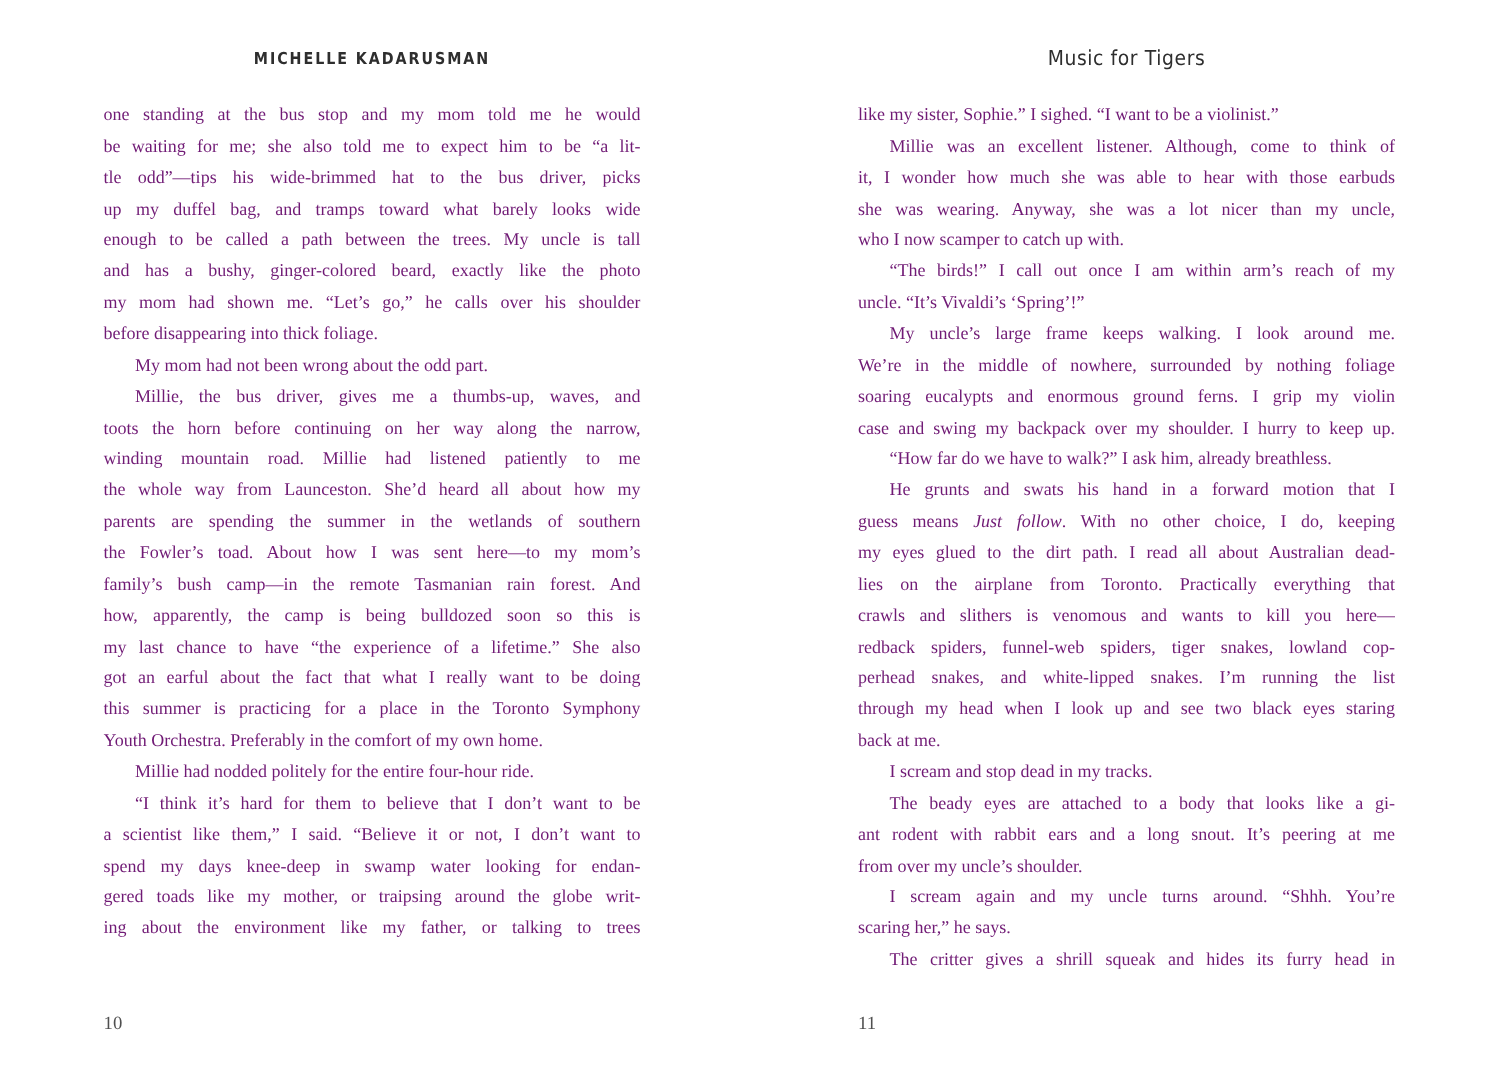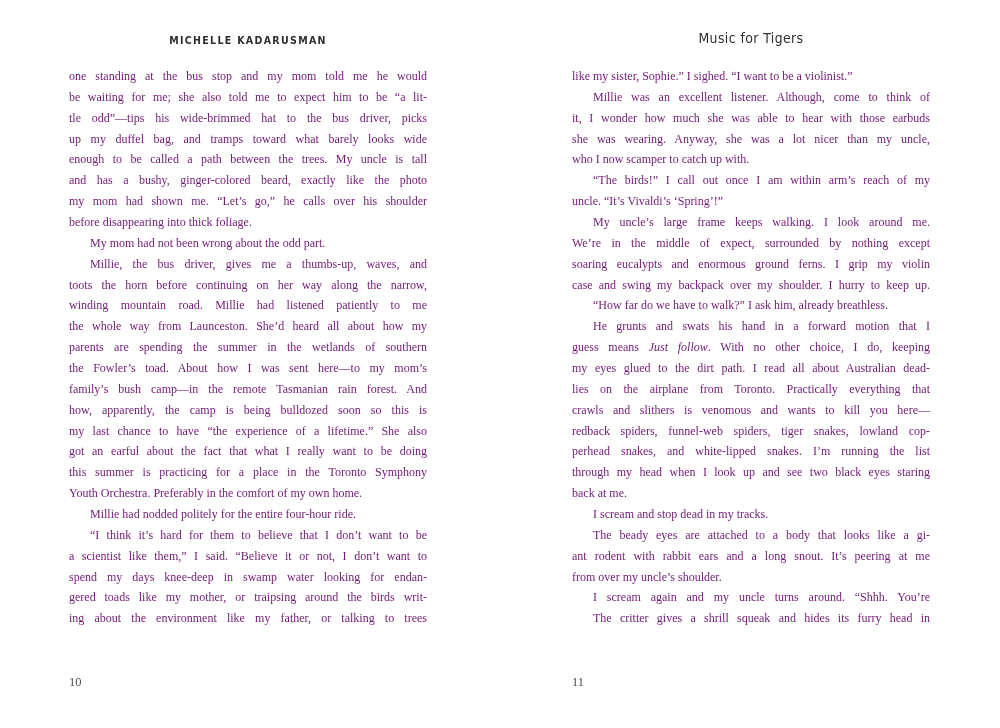--- a/index.html
+++ b/index.html
@@ -93,21 +93,21 @@
           <div class="line j">this summer is practicing for a place in the Toronto Symphony</div>
           <div class="line">Youth Orchestra. Preferably in the comfort of my own home.</div>
         </div>
         <div class="para">
           <div class="line ind">Millie had nodded politely for the entire four-hour ride.</div>
         </div>
         <div class="para">
           <div class="line j ind">“I think it’s hard for them to believe that I don’t want to be</div>
           <div class="line j">a scientist like them,” I said. “Believe it or not, I don’t want to</div>
           <div class="line j">spend my days knee-deep in swamp water looking for endan-</div>
-          <div class="line j">gered toads like my mother, or traipsing around the birds writ-</div>
+          <div class="line j">gered toads like my mother, or traipsing around the globe writ-</div>
           <div class="line j">ing about the environment like my father, or talking to trees</div>
         </div>
       </div>
     <div class="page-number">10</div>
   </section>
 
   <section class="page right">
     <div class="running-head title">Music for Tigers</div>
     <div class="page-body">
         <div class="para">
@@ -118,21 +118,21 @@
           <div class="line j">it, I wonder how much she was able to hear with those earbuds</div>
           <div class="line j">she was wearing. Anyway, she was a lot nicer than my uncle,</div>
           <div class="line">who I now scamper to catch up with.</div>
         </div>
         <div class="para">
           <div class="line j ind">“The birds!” I call out once I am within arm’s reach of my</div>
           <div class="line">uncle. “It’s Vivaldi’s ‘Spring’!”</div>
         </div>
         <div class="para">
           <div class="line j ind">My uncle’s large frame keeps walking. I look around me.</div>
-          <div class="line j">We’re in the middle of expect, surrounded by nothing except</div>
+          <div class="line j">We’re in the middle of nowhere, surrounded by nothing foliage</div>
           <div class="line j">soaring eucalypts and enormous ground ferns. I grip my violin</div>
           <div class="line j">case and swing my backpack over my shoulder. I hurry to keep up.</div>
         </div>
         <div class="para">
           <div class="line ind">“How far do we have to walk?” I ask him, already breathless.</div>
         </div>
         <div class="para">
           <div class="line j ind">He grunts and swats his hand in a forward motion that I</div>
           <div class="line j">guess means <em>Just follow</em>. With no other choice, I do, keeping</div>
           <div class="line j">my eyes glued to the dirt path. I read all about Australian dead-</div>
@@ -146,20 +146,21 @@
         <div class="para">
           <div class="line ind">I scream and stop dead in my tracks.</div>
         </div>
         <div class="para">
           <div class="line j ind">The beady eyes are attached to a body that looks like a gi-</div>
           <div class="line j">ant rodent with rabbit ears and a long snout. It’s peering at me</div>
           <div class="line">from over my uncle’s shoulder.</div>
         </div>
         <div class="para">
           <div class="line j ind">I scream again and my uncle turns around. “Shhh. You’re</div>
+          <div class="line">scaring her,” he says.</div>
         </div>
         <div class="para">
           <div class="line j ind">The critter gives a shrill squeak and hides its furry head in</div>
         </div>
       </div>
     <div class="page-number">11</div>
   </section>
 
 </div>
 

